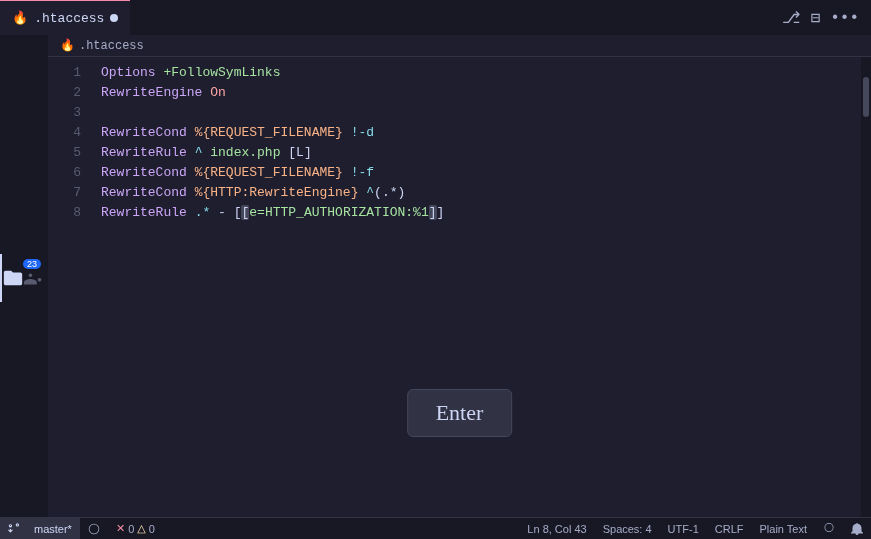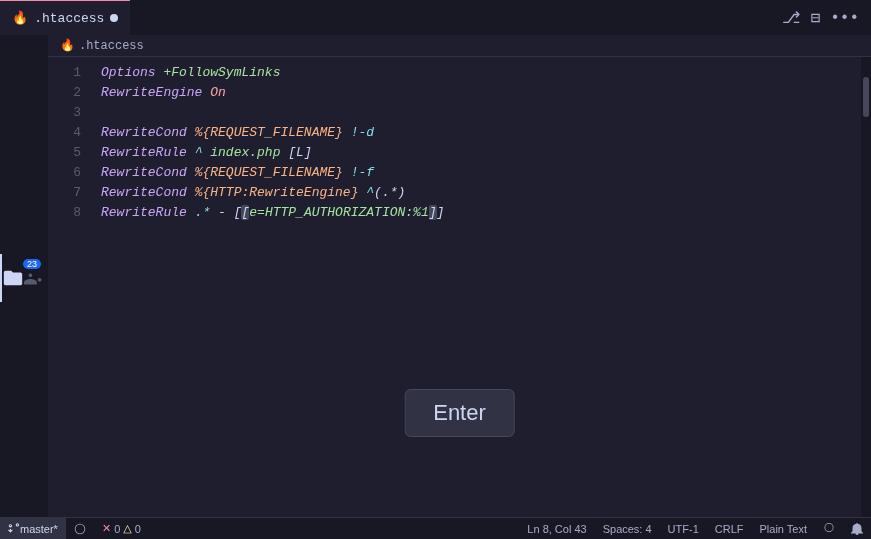--- a/index.html
+++ b/index.html
@@ -146,21 +146,20 @@
       padding-right: 12px;
       flex-shrink: 0;
       user-select: none;
     }
     .line-numbers div { height: 20px; }
     .code-area {
       flex: 1;
       padding: 6px 0 6px 8px;
       overflow: hidden;
       position: relative;
-      font-style: italic;
     }
     .code-line {
       height: 20px;
       line-height: 20px;
       font-size: 13px;
       white-space: pre;
       color: #cdd6f4;
     }
 
     
@@ -181,21 +180,21 @@
 
     
     .enter-overlay {
       position: absolute;
       bottom: 80px;
       left: 50%;
       transform: translateX(-50%);
       background: #313244;
       color: #cdd6f4;
       font-size: 22px;
-      font-family: Liberation Sans, sans-serif;
+      font-family: Liberation Serif, serif;
       padding: 10px 28px;
       border-radius: 6px;
       border: 1px solid #45475a;
       pointer-events: none;
       z-index: 10;
     }
 
     
     .status-bar {
       height: 22px;
@@ -211,21 +210,21 @@
     .status-left {
       display: flex;
       align-items: center;
       gap: 0;
     }
     .status-item {
       padding: 0 8px;
       height: 22px;
       display: flex;
       align-items: center;
-      gap: 0;
+      gap: 14px;
       cursor: pointer;
     }
     .status-branch {
       background: #313244;
       color: #cdd6f4;
     }
     .status-right {
       margin-left: auto;
       display: flex;
       align-items: center;

